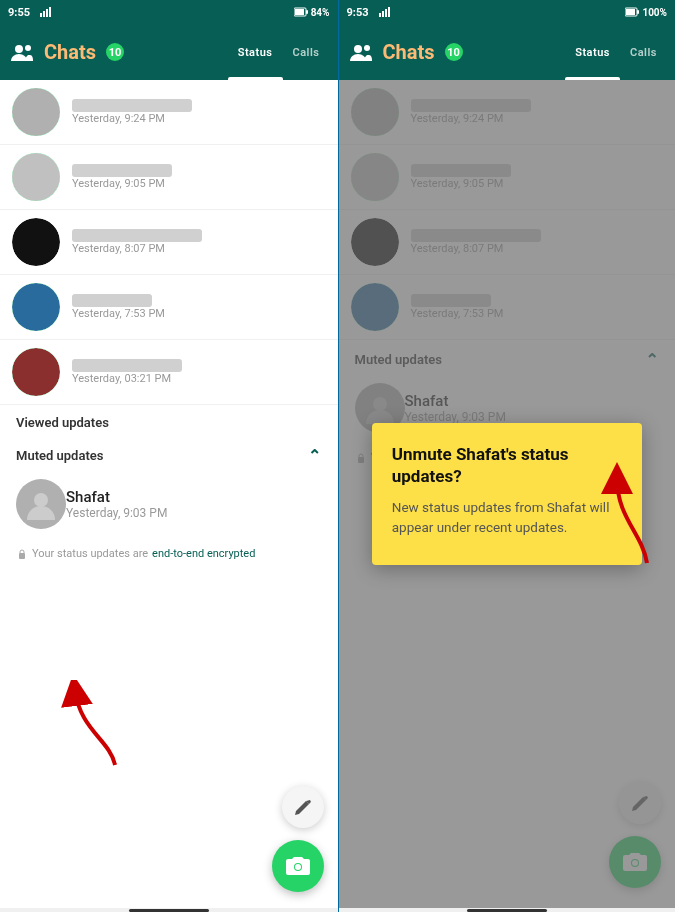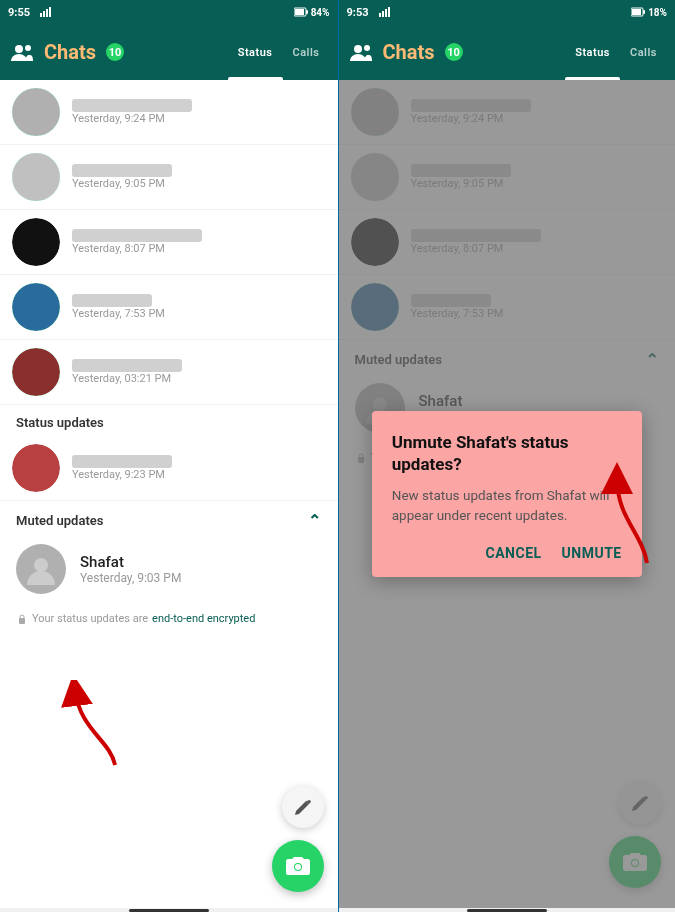--- a/index.html
+++ b/index.html
@@ -171,21 +171,20 @@
     .chevron-up {
       color: #075e54;
       font-size: 16px;
     }
 
     
     .muted-item {
       display: flex;
       align-items: center;
       padding: 8px 16px;
-      gap: 14px;
     }
     .muted-avatar {
       width: 50px;
       height: 50px;
       border-radius: 50%;
       background: #b0b0b0;
       display: flex;
       align-items: center;
       justify-content: center;
       overflow: hidden;
@@ -269,21 +268,21 @@
     .dialog-overlay {
       position: absolute;
       inset: 0;
       background: rgba(0,0,0,0.4);
       display: flex;
       align-items: center;
       justify-content: center;
       z-index: 10;
     }
     .dialog {
-      background: #fca5a5;
+      background: #fde047;
       border-radius: 4px;
       width: 270px;
       padding: 20px 20px 12px;
       box-shadow: 0 4px 20px rgba(0,0,0,0.3);
     }
     .dialog-title {
       font-size: 17px;
       font-weight: 700;
       color: #111;
       margin-bottom: 10px;
@@ -401,30 +400,21 @@
       <div class="avatar with-ring">
         <div class="avatar-placeholder" style="background:#8b2e2e;"></div>
       </div>
       <div class="chat-info">
         <div class="chat-name-bar" style="width:110px;"></div>
         <div class="chat-time">Yesterday, 03:21 PM</div>
       </div>
     </div>
 
     <div class="section-header">
-      <span>Status updates</span>
-    </div>
-    <div class="chat-item">
-      <div class="avatar">
-        <div class="avatar-placeholder" style="background:#b84040;"></div>
-      </div>
-      <div class="chat-info">
-        <div class="chat-name-bar" style="width:100px;"></div>
-        <div class="chat-time">Yesterday, 9:23 PM</div>
-      </div>
+      <span>Viewed updates</span>
     </div>
 
     <div class="section-header">
       <span>Muted updates</span>
       <span class="chevron-up">⌃</span>
     </div>
     <div class="muted-item">
       <div class="muted-avatar">
         <svg width="32" height="32" viewBox="0 0 32 32">
             <circle cx="16" cy="12" r="7" fill="#ccc"></circle>
@@ -488,21 +478,21 @@
           <rect x="6" y="2" width="2" height="8" fill="white"></rect>
           <rect x="9" y="0" width="2" height="10" fill="white"></rect>
         </svg>
     </div>
     <div class="status-bar-right">
       <svg width="14" height="10" viewBox="0 0 14 10">
           <rect x="0" y="1" width="12" height="8" rx="1" fill="none" stroke="white" stroke-width="1"></rect>
           <rect x="1" y="2" width="9" height="6" fill="white"></rect>
           <rect x="12" y="3" width="2" height="4" rx="1" fill="white"></rect>
         </svg>
-      <span>18%</span>
+      <span>100%</span>
     </div>
   </div>
 
   <div class="app-bar">
     <div class="app-bar-contacts-icon">
       <svg width="22" height="18" viewBox="0 0 22 18" fill="white">
           <circle cx="8" cy="6" r="4"></circle>
           <path d="M0 18c0-4 3.6-7 8-7s8 3 8 7H0z"></path>
           <circle cx="17" cy="5" r="3"></circle>
           <path d="M14 18c0-2.5 1.3-4.7 3-6h2c3.3 0 3 6 3 6h-8z"></path>
@@ -594,24 +584,20 @@
             <circle cx="13" cy="12" r="4" fill="#25d366"></circle>
             <circle cx="13" cy="12" r="3" fill="white"></circle>
           </svg>
       </div>
     </div>
 
     <div class="dialog-overlay">
       <div class="dialog">
         <div class="dialog-title">Unmute Shafat's status updates?</div>
         <div class="dialog-body">New status updates from Shafat will appear under recent updates.</div>
-        <div class="dialog-actions">
-          <div class="dialog-btn">Cancel</div>
-          <div class="dialog-btn">Unmute</div>
-        </div>
       </div>
     </div>
 
     <svg style="position:absolute;right:8px;bottom:340px;width:80px;height:120px;pointer-events:none;z-index:20;" viewBox="0 0 80 120">
       <defs>
         <marker id="ah2" markerWidth="8" markerHeight="8" refX="4" refY="4" orient="auto">
           <path d="M0,0 L8,4 L0,8 Z" fill="#cc0000"></path>
         </marker>
       </defs>
       <path d="M60,115 C55,85 30,70 30,30" stroke="#cc0000" stroke-width="4" fill="none" marker-end="url(#ah2)"></path>

